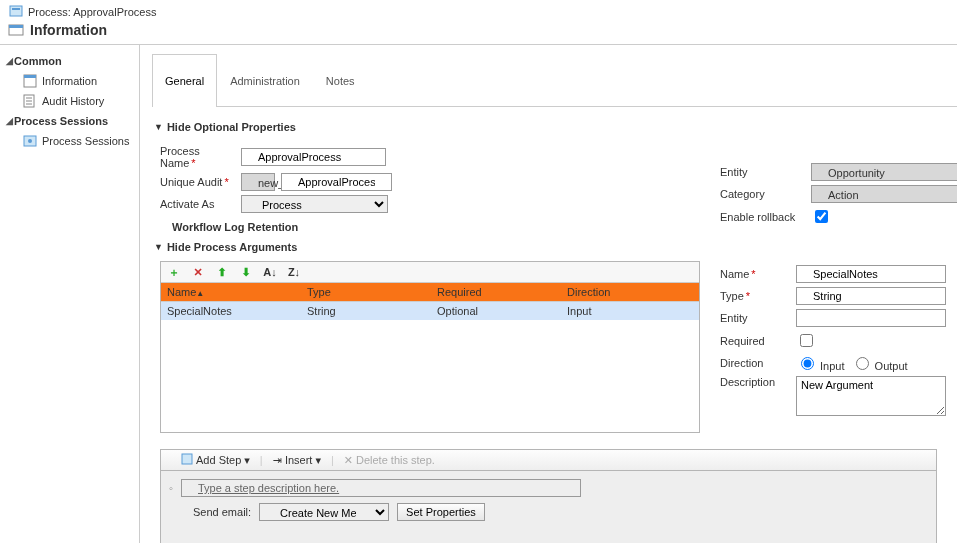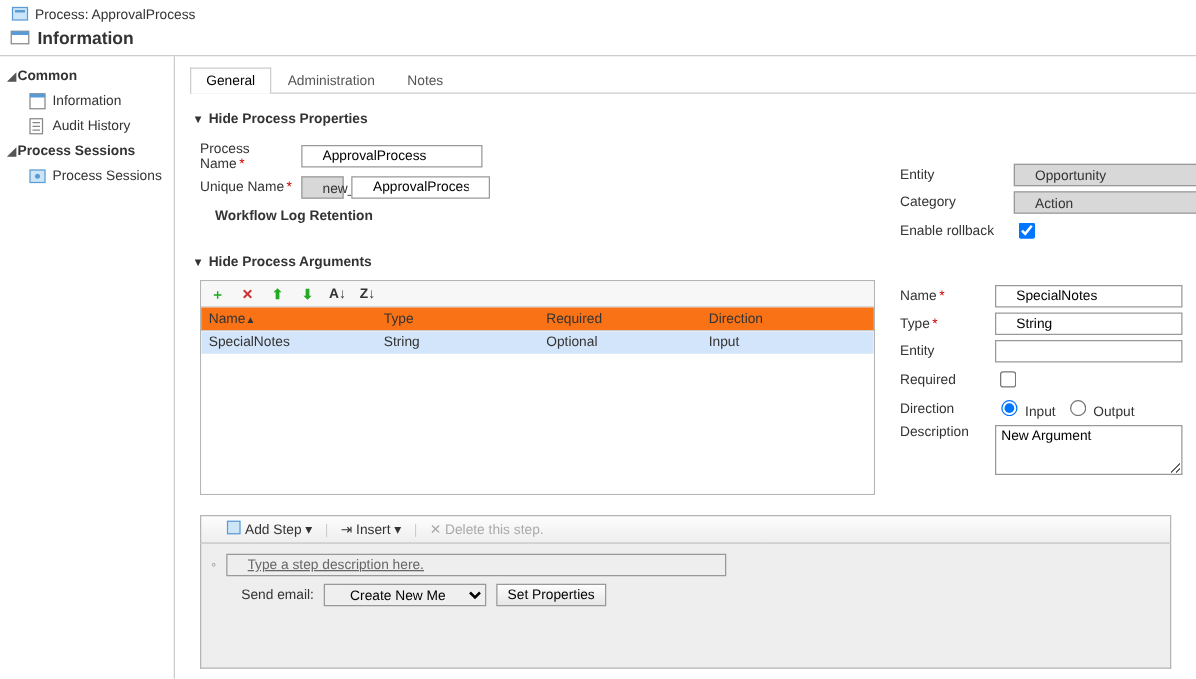--- a/index.html
+++ b/index.html
@@ -68,21 +68,21 @@
     padding: 0;
     overflow: hidden;
   }
   .tabs {
     margin: 8px 0 0 12px;
     border-bottom: 1px solid #ccc;
     display: flex;
     gap: 0;
   }
   .tab {
-    padding: 4px 12px;
+    padding: 20px 12px;
     font-size: 11px;
     border: 1px solid transparent;
     border-bottom: none;
     cursor: pointer;
     color: #555;
     position: relative;
     top: 1px;
   }
   .tab.active {
     background: #fff;
@@ -281,33 +281,39 @@
   <div class="content">
     <div class="tabs">
       <div class="tab active">General</div>
       <div class="tab">Administration</div>
       <div class="tab">Notes</div>
     </div>
 
     <div class="panel">
       <div class="section-head">
         <span class="caret">▼</span>
-        <span>Hide Process Properties</span>
+        <span>Hide Optional Properties</span>
       </div>
 
       <div class="props-block">
         <div class="props-left">
           <div class="form-row">
             <span class="label"><span>Process Name</span><span class="req">*</span></span>
             <input type="text" style="width: 145px;" value="ApprovalProcess">
           </div>
           <div class="form-row">
-            <span class="label"><span>Unique Name</span><span class="req">*</span></span>
+            <span class="label"><span>Unique Audit</span><span class="req">*</span></span>
             <span class="readonly" style="width:30px;background:#d8d8d8">new_</span>
               <input type="text" style="width: 111px;" value="ApprovalProcess">
+          </div>
+          <div class="form-row">
+            <span class="label">Activate As</span>
+            <select style="width:147px">
+              <option>Process</option>
+            </select>
           </div>
           <div style="font-weight:bold;margin:8px 0 2px 12px">Workflow Log Retention</div>
         </div>
         <div class="props-right">
           <div class="form-row">
             <span class="label">Entity</span>
             <span class="readonly">Opportunity</span>
           </div>
           <div class="form-row">
             <span class="label">Category</span>

